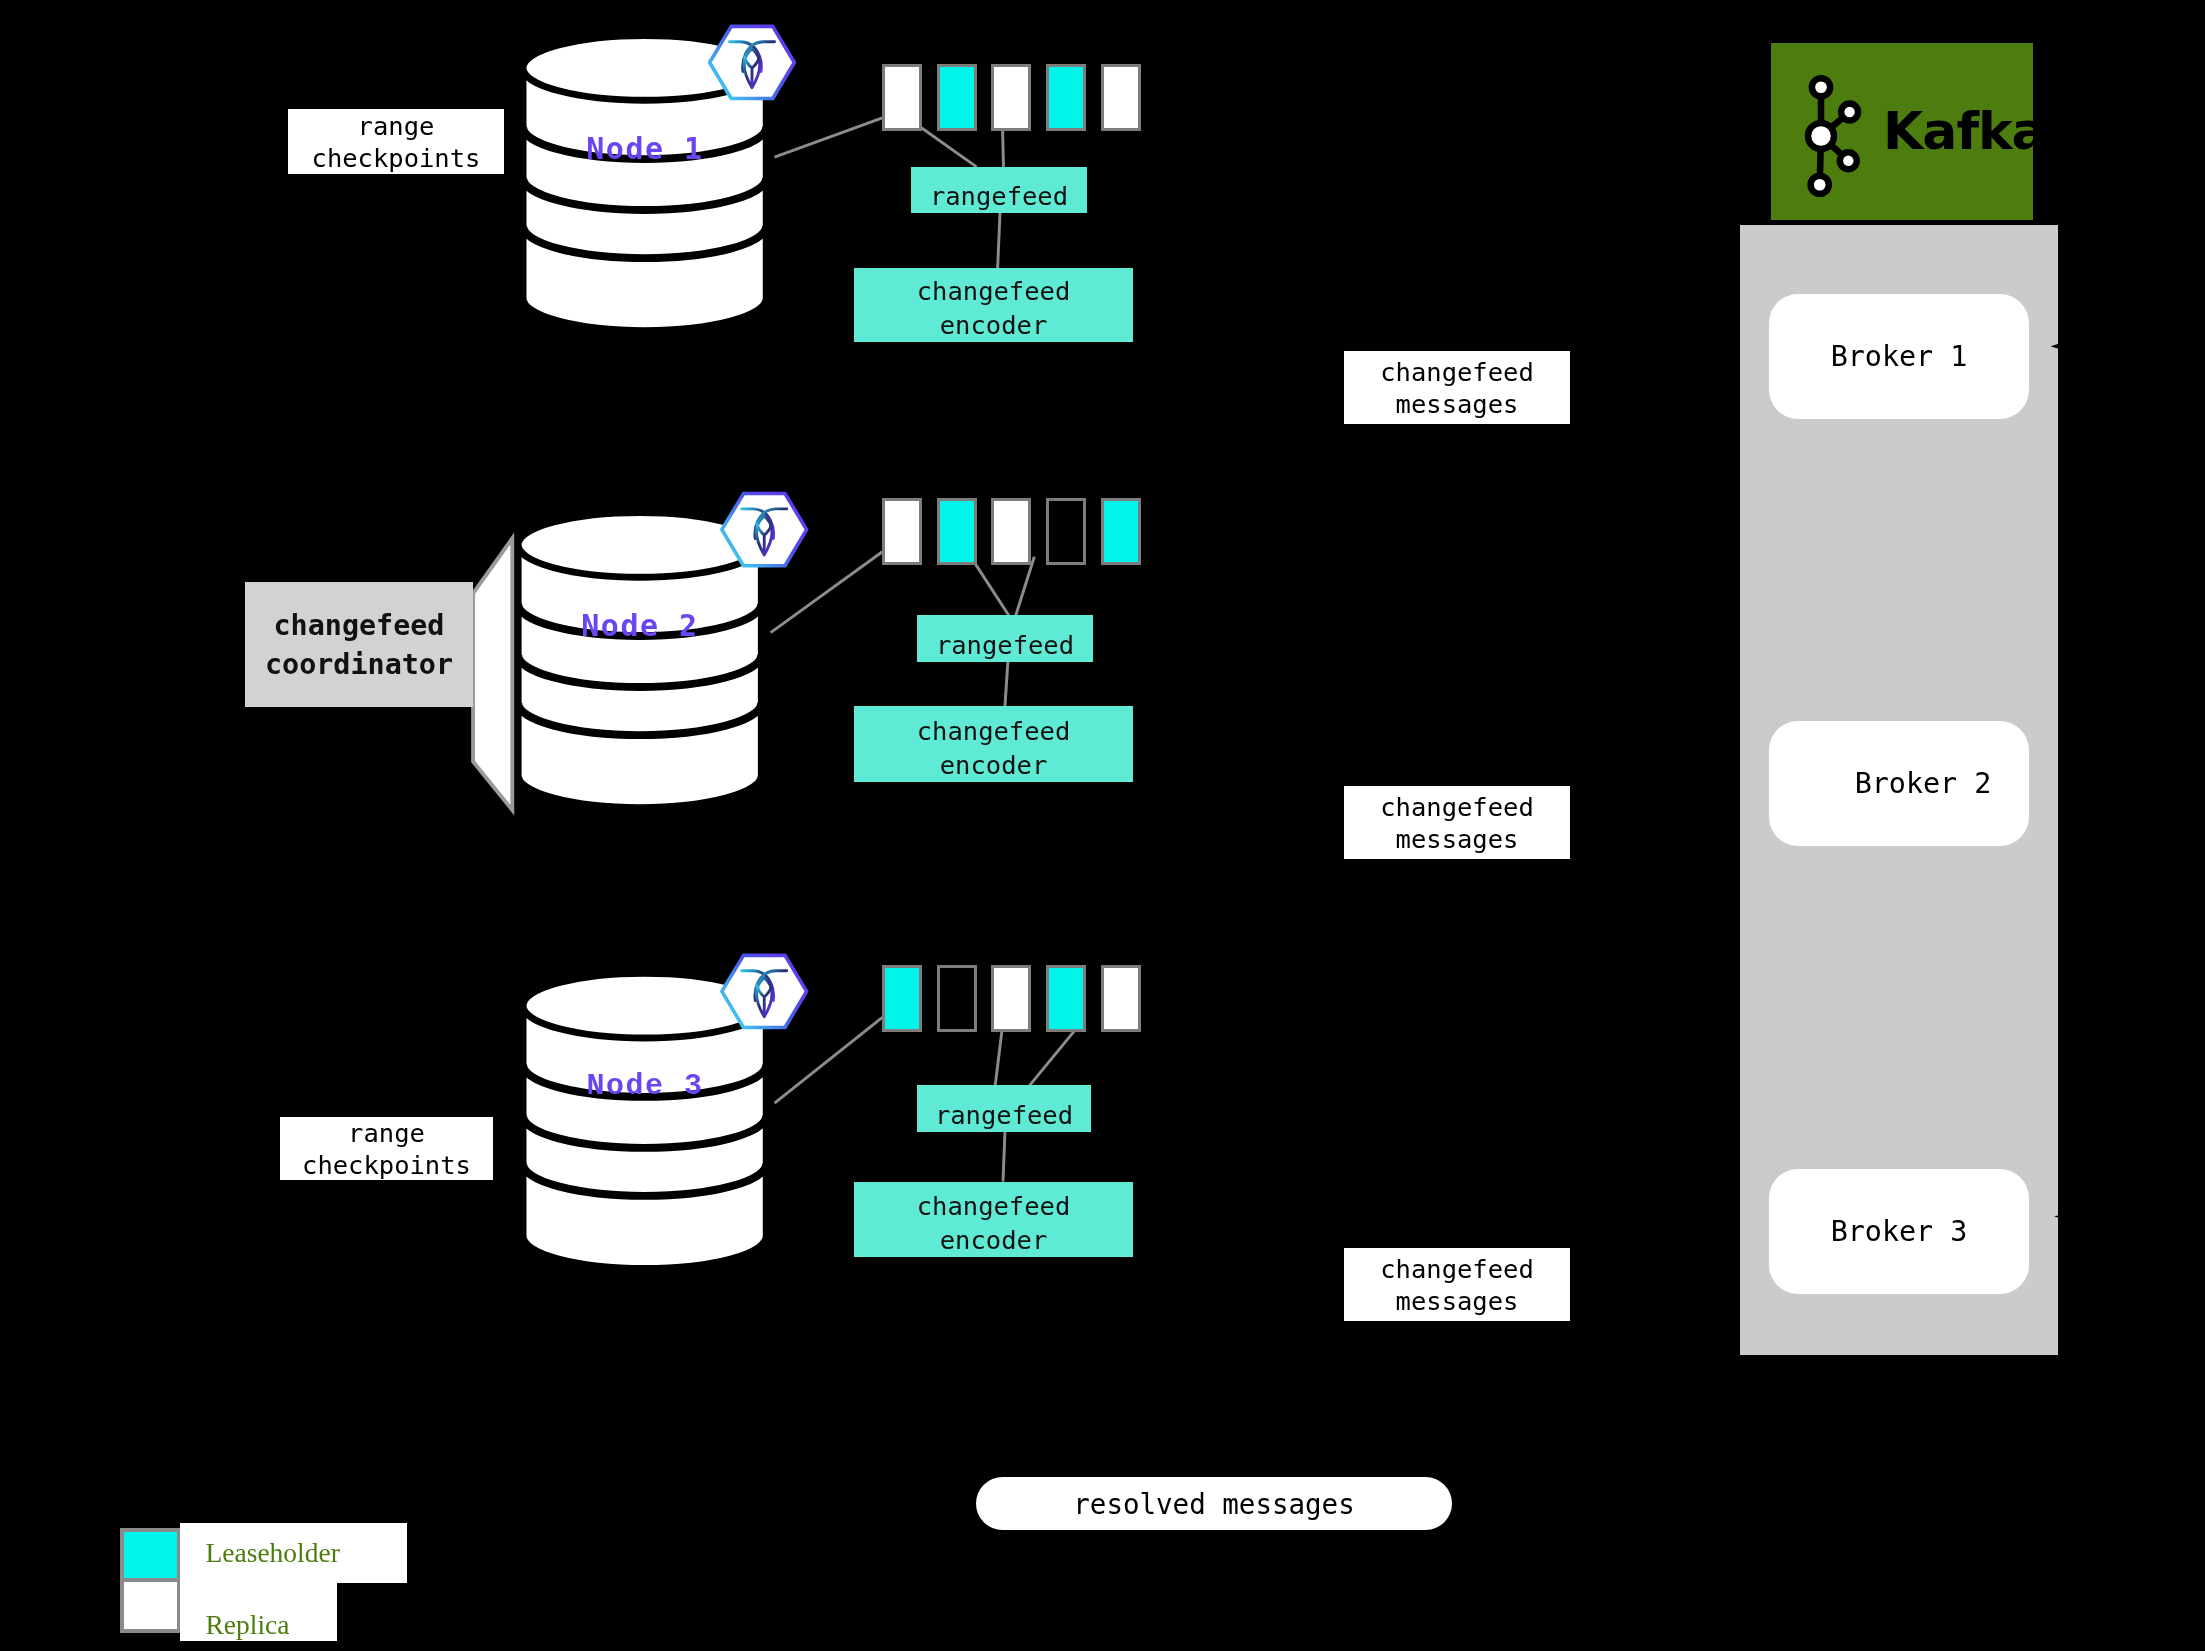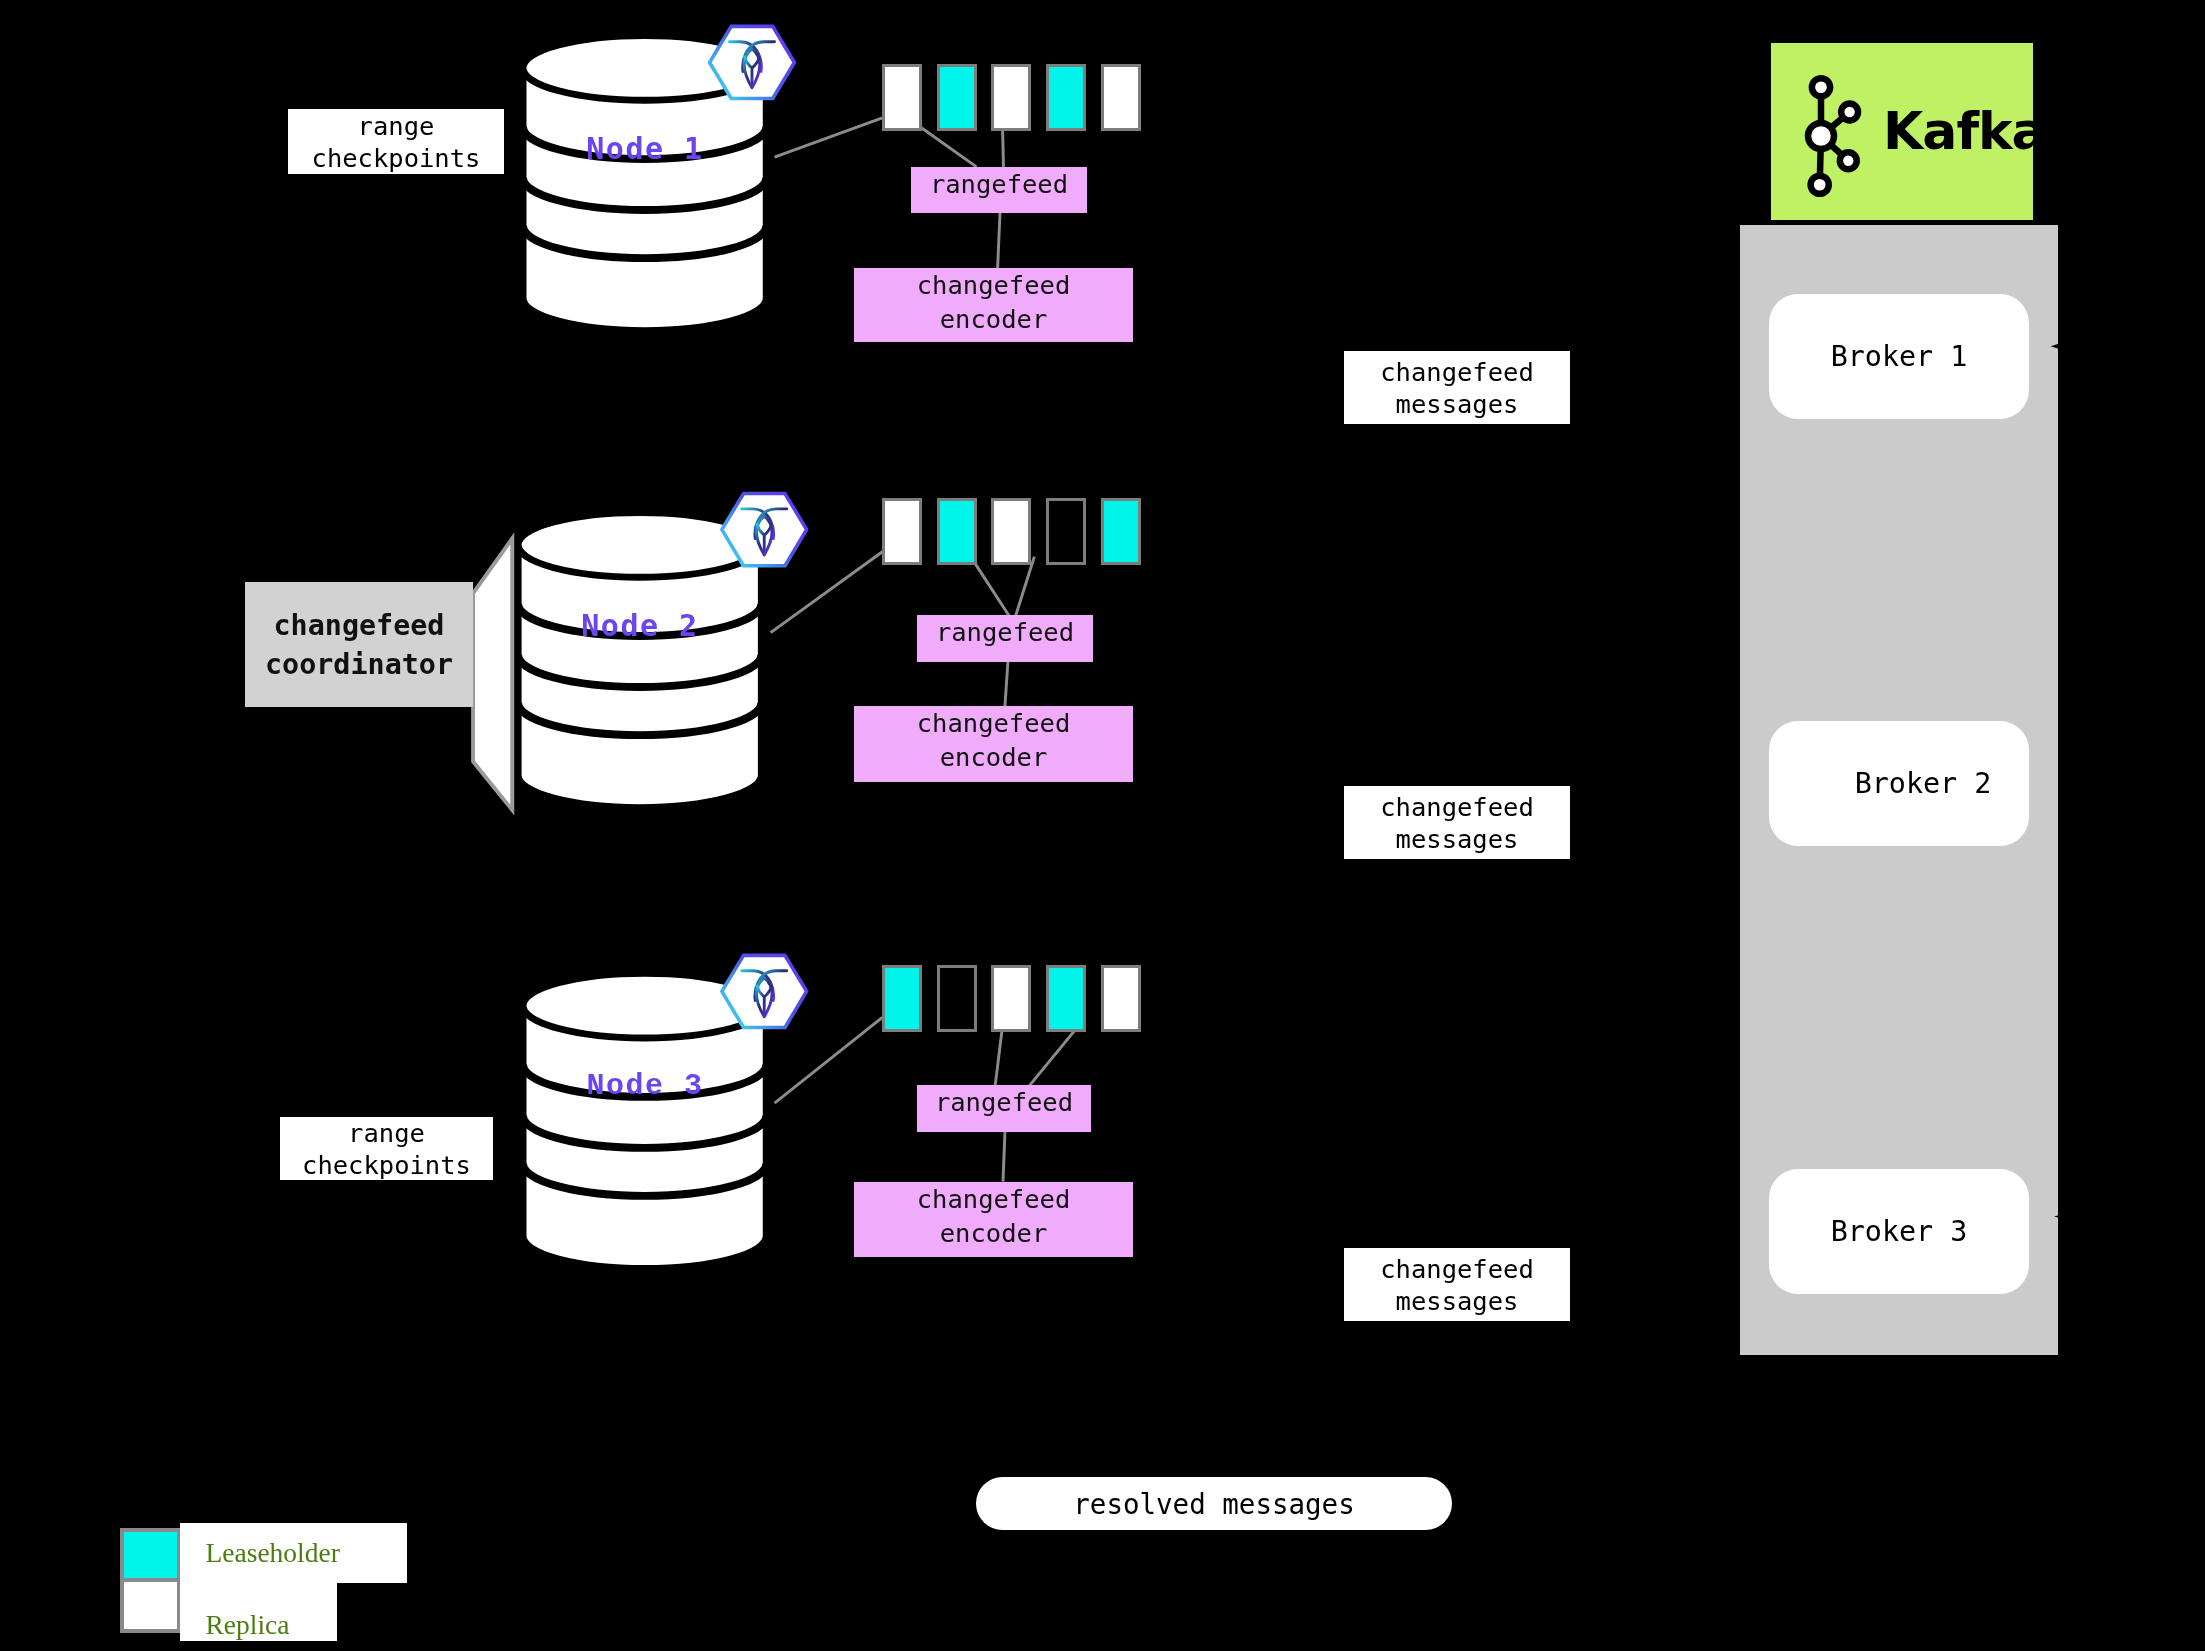--- a/index.html
+++ b/index.html
@@ -3,21 +3,21 @@
 <meta charset="utf-8">
 <style>
   html,body{margin:0;padding:0;background:#000;}
   .canvas{
     position:relative;width:2205px;height:1652px;background:#000;overflow:hidden;
     font-family:"DejaVu Sans Mono","Liberation Mono",monospace;color:#111;
   }
   .abs{position:absolute;box-sizing:border-box;}
   .whitebox{background:#fff;color:#000;display:flex;flex-direction:column;align-items:center;justify-content:center;
     font-size:25.5px;line-height:32px;text-align:center;}
-  .graybox{background:#f0abfc;color:#111;display:flex;flex-direction:column;align-items:center;justify-content:flex-start;
+  .graybox{background:#5eead4;color:#111;display:flex;flex-direction:column;align-items:center;justify-content:flex-end;
     font-size:25.5px;line-height:34px;text-align:center;}
   .node-label{color:#6b45f2;font-weight:bold;font-size:30px;text-align:center;letter-spacing:1.5px;}
   .ranges-row{display:flex;gap:14.7px;}
   .range-cell{width:34px;height:61px;border:3.4px solid #7d7d7d;background:transparent;}
   .range-cell.leaseholder{background:#00f5ea;}
   .range-cell.replica{background:#ffffff;}
   .range-cell.empty{background:transparent;}
   .broker{background:#fff;border-radius:29px;display:flex;align-items:center;justify-content:center;
     font-size:28.4px;color:#000;}
   .coordinator{background:#d2d2d2;font-weight:bold;font-size:28.4px;line-height:39px;
@@ -167,21 +167,21 @@
   </div>
   <div class="abs whitebox" style="left:1344px;top:786px;width:226px;height:73px;">
     <span>changefeed</span>
     <span>messages</span>
   </div>
   <div class="abs whitebox" style="left:1344px;top:1248px;width:226px;height:73px;">
     <span>changefeed</span>
     <span>messages</span>
   </div>
 
-  <div class="abs" style="left:1771px;top:43px;width:262px;height:177px;background:#bef264;">
+  <div class="abs" style="left:1771px;top:43px;width:262px;height:177px;background:#4d7c0f;">
     <svg class="abs" style="left:23.5px;top:28.4px;" width="78" height="130" viewBox="0 0 120 200">
       <g stroke="#000" stroke-width="10" fill="none">
         <line x1="40" y1="100" x2="40" y2="25"></line>
         <line x1="40" y1="100" x2="38" y2="175"></line>
         <line x1="40" y1="100" x2="84" y2="63"></line>
         <line x1="40" y1="100" x2="82" y2="138"></line>
       </g>
       <g stroke="#000" stroke-width="10" fill="#fff">
         <circle cx="40" cy="25" r="14"></circle>
         <circle cx="40" cy="100" r="20"></circle>

